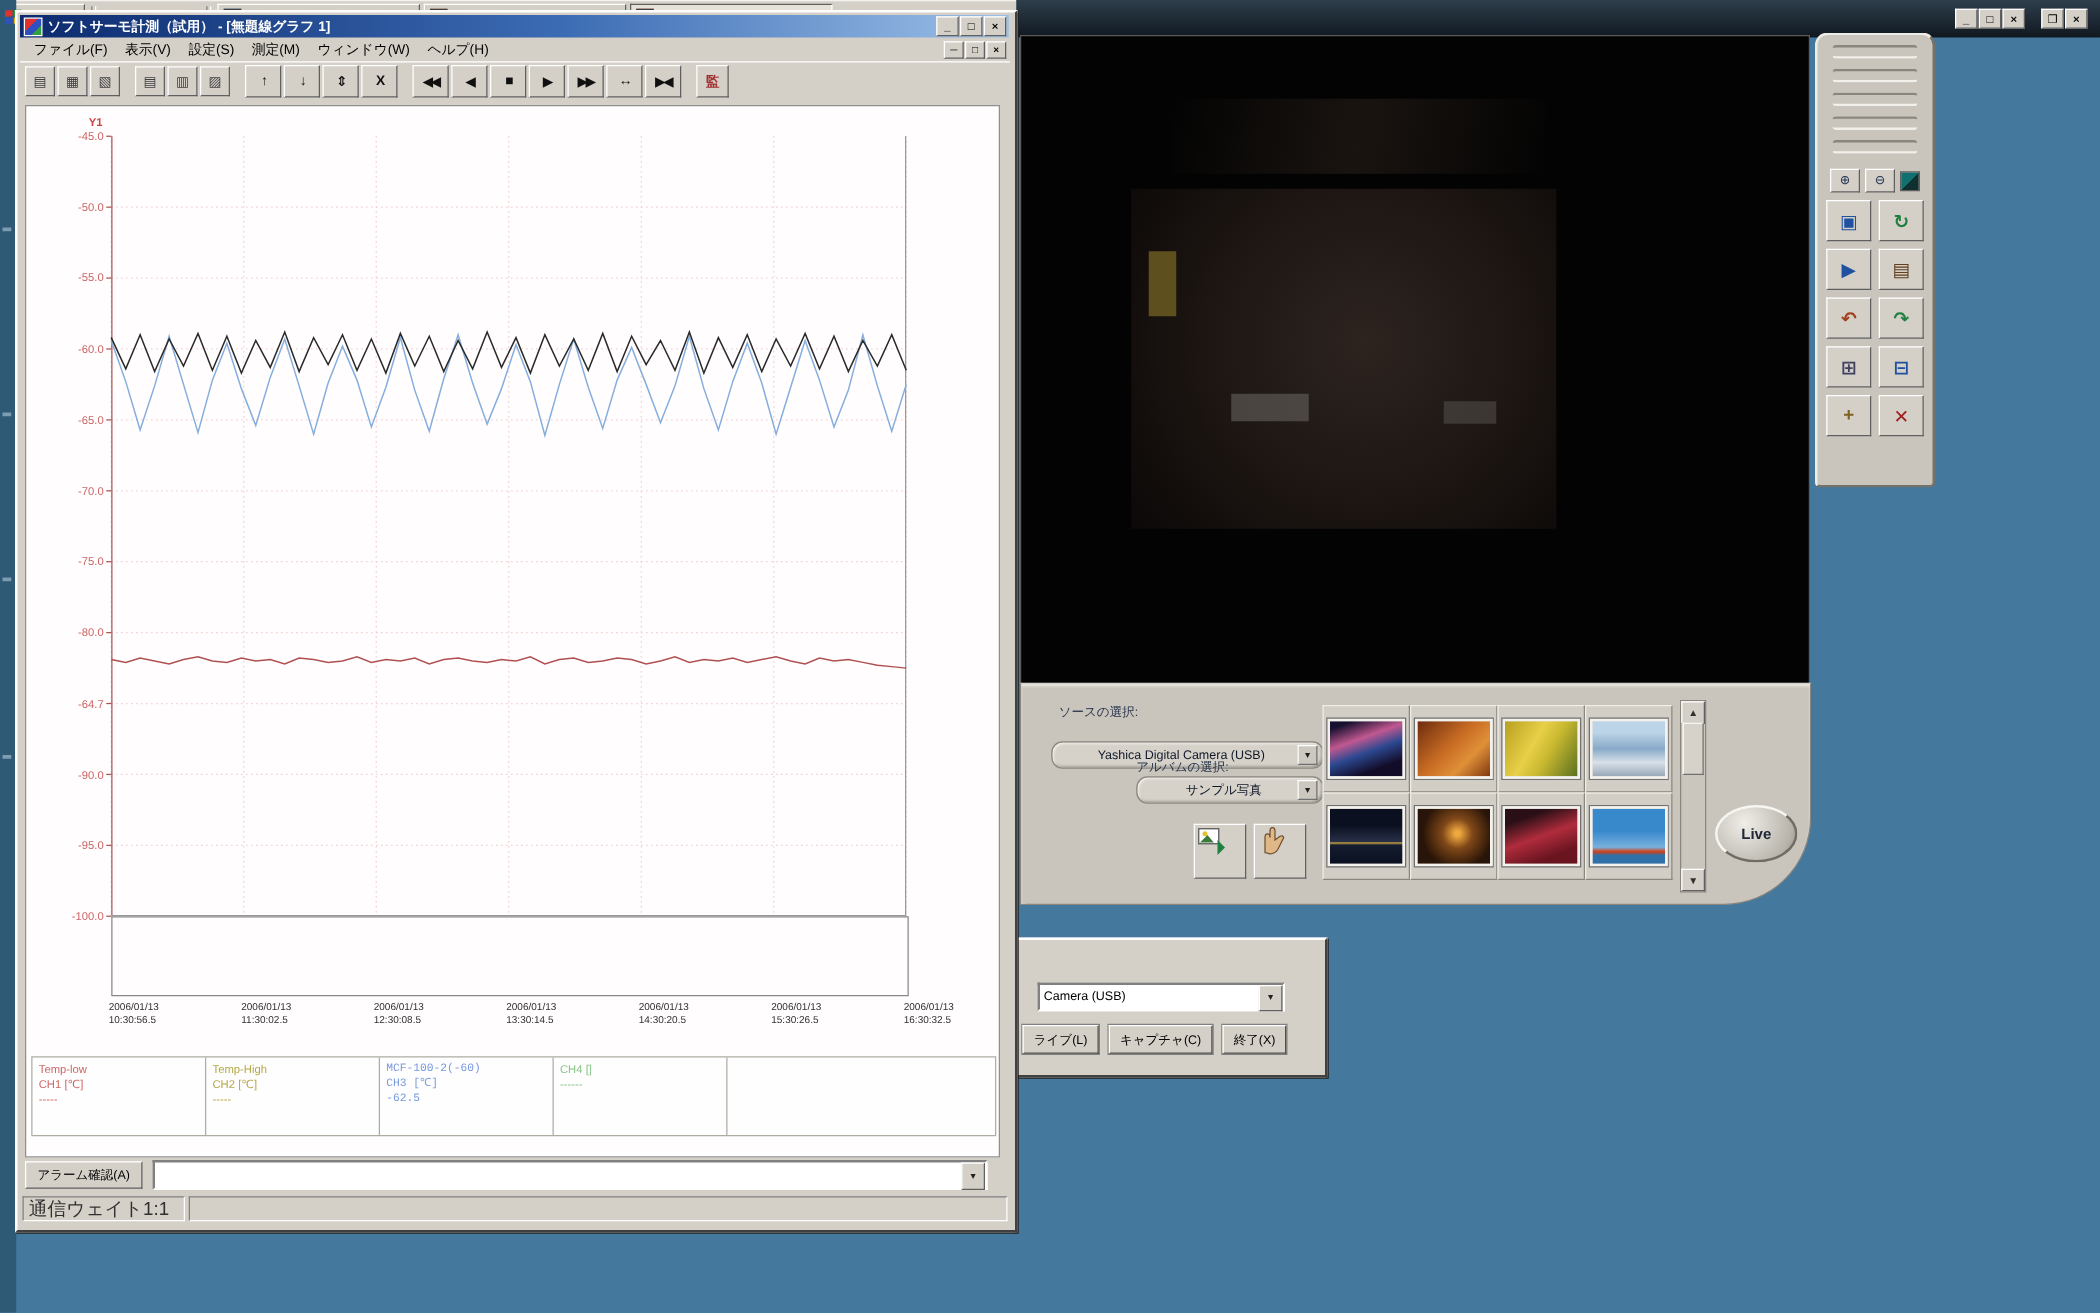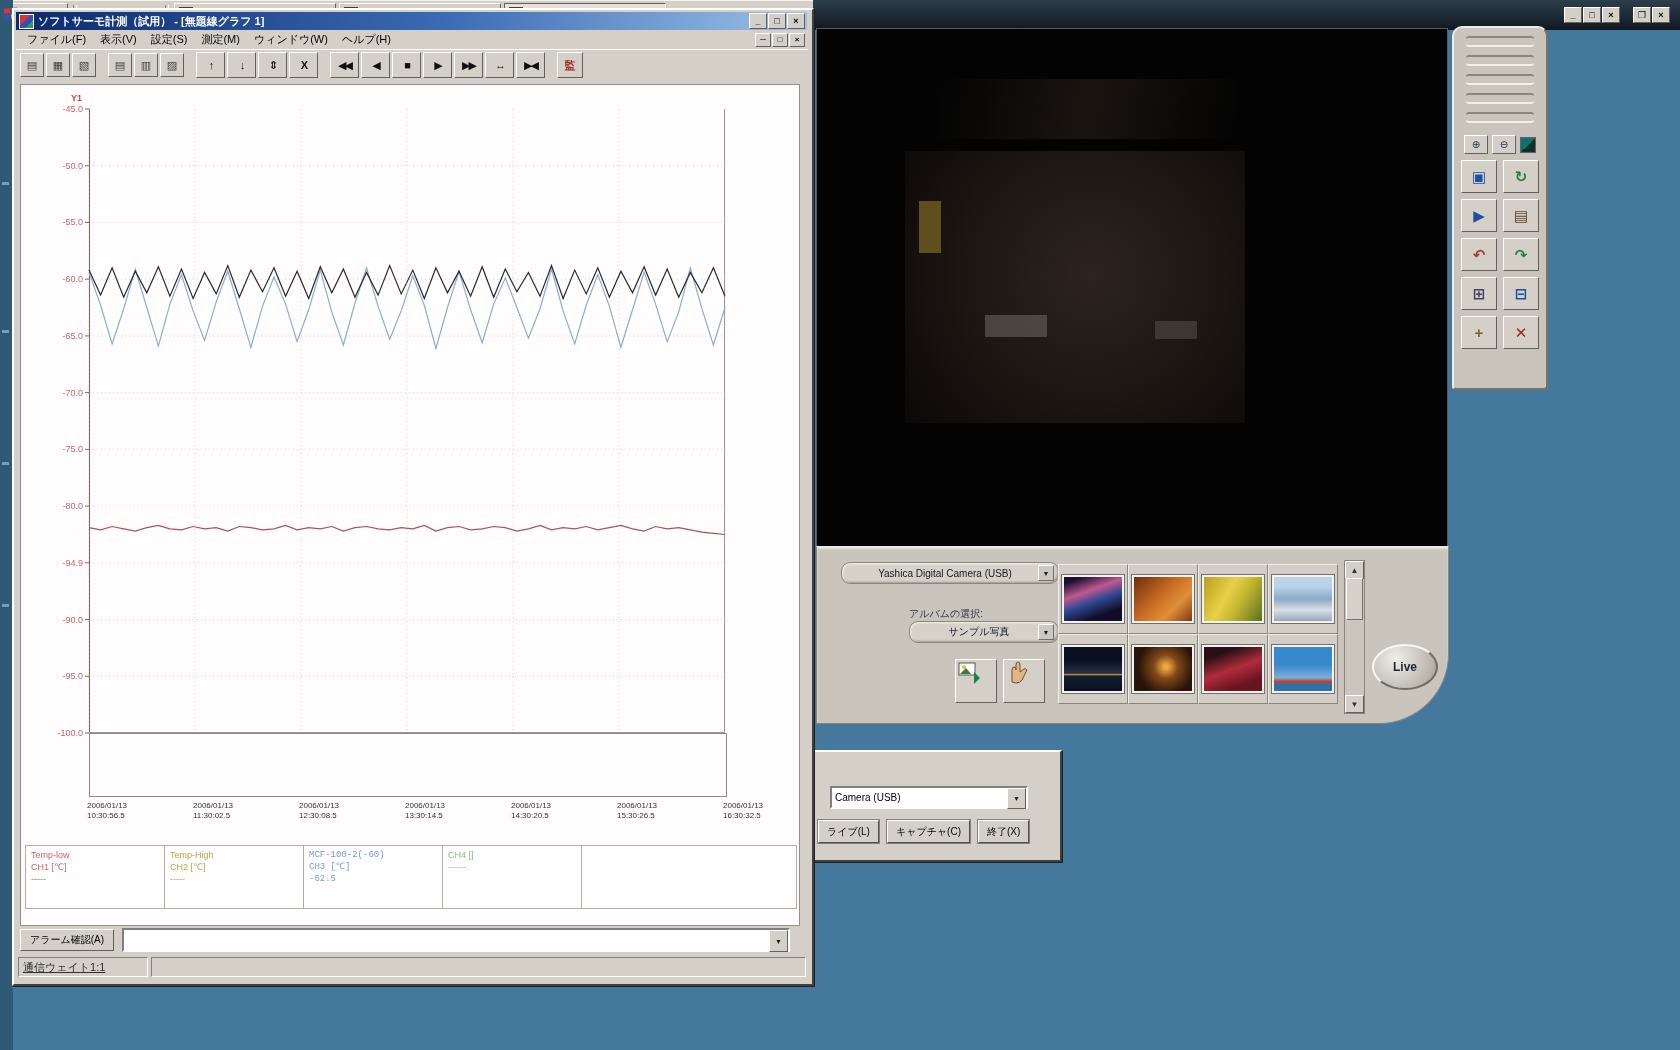--- a/index.html
+++ b/index.html
@@ -49,21 +49,21 @@
   #legend{left:4px;top:760px;width:770px;height:62px;border:1px solid #b0aca4;display:flex;background:#fffefe;}
   .lcell{width:128px;border-right:1px solid #b0aca4;font-size:9px;line-height:12px;padding:3px 5px;
          overflow:hidden;white-space:nowrap;}
   .alarm-row{left:6px;top:918px;width:782px;height:24px;display:flex;align-items:center;gap:8px;}
   #alarm-btn{width:92px;height:20px;font-size:10px;}
   #alarm-combo{width:664px;height:20px;display:flex;background:#fff;}
   #alarm-combo .val{flex:1;font-size:10px;}
   .combo-arrow{width:17px;height:100%;font-size:8px;color:#202020;}
   .statusbar{left:2px;top:946px;width:788px;height:22px;display:flex;gap:3px;align-items:center;padding-left:2px;}
   .stat-cell{height:18px;border:1px solid;border-color:#808080 #ffffff #ffffff #808080;
-             font-size:11px;color:#303030;display:flex;align-items:center;padding:0 4px;text-decoration:underline;}
+             font-size:15px;color:#303030;display:flex;align-items:center;padding:0 4px;}
 
   
   #bg-topstrip{left:813px;top:0;width:867px;height:30px;background:linear-gradient(#2e3e4c,#101820);z-index:1;}
   #preview{left:816px;top:28px;width:630px;height:518px;background:#030303;border:1px solid #5a5a5a;z-index:2;}
   .photo-dim{left:88px;top:122px;width:340px;height:272px;
              background:radial-gradient(circle at 55% 45%,#2d2420 0%,#1c1512 55%,#0b0807 100%);}
   .ph-yellow{left:102px;top:172px;width:22px;height:52px;background:#6b5a22;opacity:.85;}
   .ph-gray1{left:168px;top:286px;width:62px;height:22px;background:#5c5854;opacity:.7;}
   .ph-gray2{left:338px;top:292px;width:42px;height:18px;background:#504c48;opacity:.6;}
   .ph-beam{left:120px;top:50px;width:300px;height:60px;background:linear-gradient(100deg,transparent,#1a1410 50%,transparent);}
@@ -169,21 +169,21 @@
   <div id="preview" class="abs">
     <div class="abs ph-beam"></div>
     <div class="abs photo-dim"></div>
     <div class="abs ph-yellow"></div>
     <div class="abs ph-gray1"></div>
     <div class="abs ph-gray2"></div>
   </div>
 
   <div id="control-panel" class="abs">
     <div class="abs cp-label" style="left:30px;top:16px;">ソースの選択:</div>
-    <div class="cp-drop" style="left:24px;top:15px;width:202px;">
+    <div class="cp-drop" style="left:24px;top:46px;width:202px;">
       <span class="val">Yashica Digital Camera (USB)</span>
       <span class="combo-arrow" style="font-size:7px;">▼</span>
     </div>
     <div class="abs cp-label" style="left:92px;top:60px;">アルバムの選択:</div>
     <div class="cp-drop" style="left:92px;top:74px;width:134px;">
       <span class="val">サンプル写真</span>
       <span class="combo-arrow" style="font-size:7px;">▼</span>
     </div>
     <div class="iconbtn btn3d" style="left:138px;top:112px;">
       <svg width="26" height="26" viewBox="0 0 26 26">
@@ -328,21 +328,21 @@
       <div id="ytitle" class="abs">Y1</div>
       <div id="ylabels">
           <div class="ylab" style="top: 19px; left: 4px;">-45.0</div>
           <div class="ylab" style="top: 75.7273px; left: 4px;">-50.0</div>
           <div class="ylab" style="top: 132.455px; left: 4px;">-55.0</div>
           <div class="ylab" style="top: 189.182px; left: 4px;">-60.0</div>
           <div class="ylab" style="top: 245.909px; left: 4px;">-65.0</div>
           <div class="ylab" style="top: 302.636px; left: 4px;">-70.0</div>
           <div class="ylab" style="top: 359.364px; left: 4px;">-75.0</div>
           <div class="ylab" style="top: 416.091px; left: 4px;">-80.0</div>
-          <div class="ylab" style="top: 472.818px; left: 4px;">-94.9</div>
+          <div class="ylab" style="top: 472.818px; left: 4px;">-64.7</div>
           <div class="ylab" style="top: 529.545px; left: 4px;">-90.0</div>
           <div class="ylab" style="top: 586.273px; left: 4px;">-95.0</div>
           <div class="ylab" style="top: 643px; left: 4px;">-100.0</div>
         </div>
       <div id="plotbox" class="abs">
           <svg width="636" height="624">
             <line x1="0" y1="56.72727272727273" x2="636" y2="56.72727272727273" stroke="#eec6c6" stroke-dasharray="1,3"></line>
             <line x1="0" y1="113.45454545454545" x2="636" y2="113.45454545454545" stroke="#eec6c6" stroke-dasharray="1,3"></line>
             <line x1="0" y1="170.1818181818182" x2="636" y2="170.1818181818182" stroke="#eec6c6" stroke-dasharray="1,3"></line>
             <line x1="0" y1="226.9090909090909" x2="636" y2="226.9090909090909" stroke="#eec6c6" stroke-dasharray="1,3"></line>

